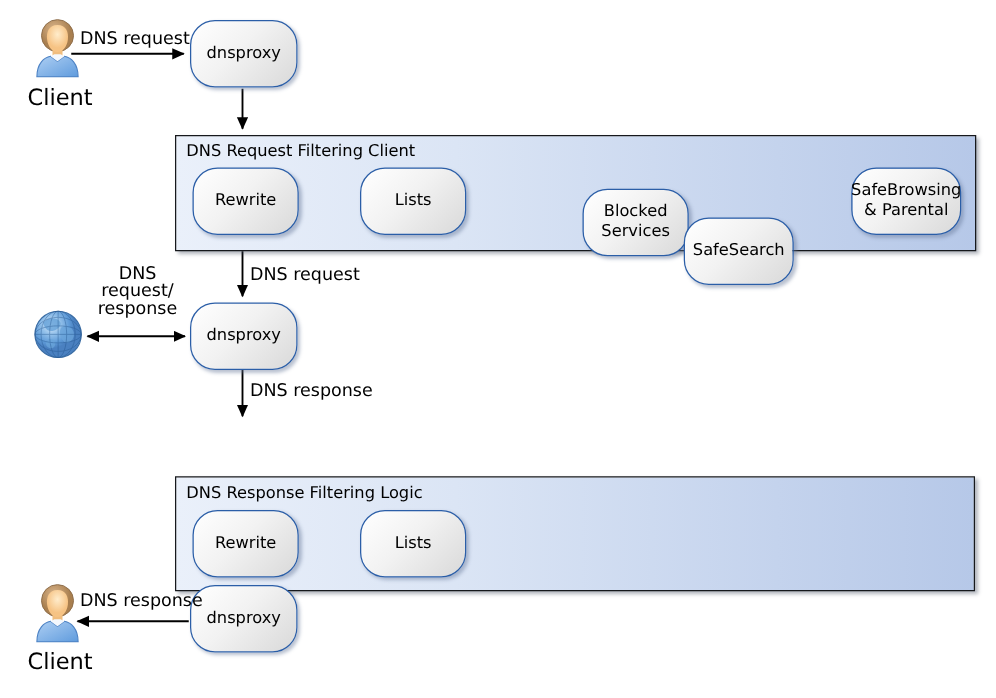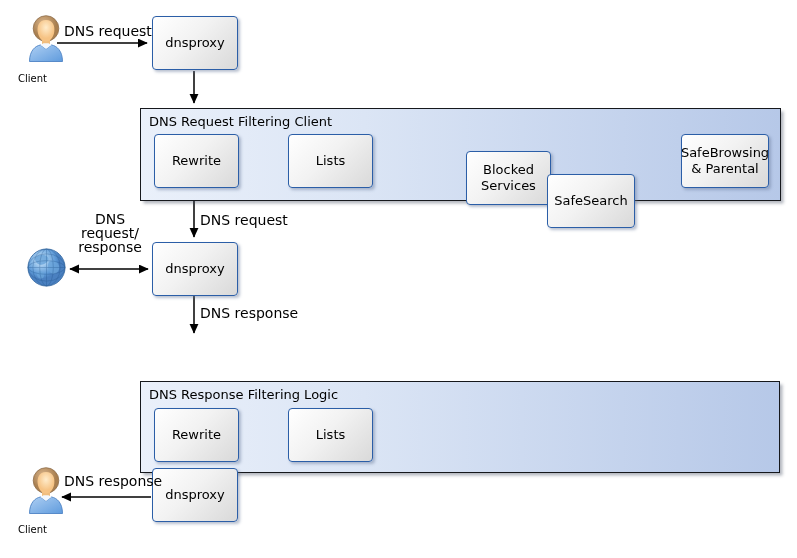--- a/index.html
+++ b/index.html
@@ -5,40 +5,40 @@
   html,body{margin:0;padding:0;background:#ffffff;}
   .canvas{
     position:relative;width:797px;height:558px;background:#ffffff;overflow:hidden;
     font-family:"DejaVu Sans","Liberation Sans",sans-serif;color:#000;
   }
   .edges-layer{position:absolute;left:0;top:0;width:797px;height:558px;pointer-events:none;}
 
   
   .box{
     position:absolute;height:54px;box-sizing:border-box;
-    border:1.6px solid #2b5ea7;border-radius:4px;
+    border:1.6px solid #2b5ea7;border-radius:20px;
     background:linear-gradient(135deg,#ffffff 0%,#f2f2f2 45%,#d9d9d9 100%);
     box-shadow:2px 2px 3px rgba(100,118,150,0.45);
     display:flex;align-items:center;justify-content:center;
     font-size:13px;line-height:16px;text-align:center;
   }
   .box .lbl{white-space:pre-line;}
 
   
   .container{
     position:absolute;box-sizing:border-box;border:1.4px solid #16181c;
     background:linear-gradient(90deg,#eaf0fa 0%,#dbe5f5 35%,#b6c8e8 100%);
     box-shadow:2.5px 2.5px 3px rgba(60,70,90,0.4);
   }
   .container-title{position:absolute;left:8px;top:5px;font-size:13px;white-space:nowrap;}
 
   .edge-label{position:absolute;font-size:14px;line-height:14px;white-space:pre-line;}
   .edge-label.center{text-align:center;}
 
-  .caption{position:absolute;font-size:10px;line-height:14px;text-align:left;white-space:pre-line;}
+  .caption{position:absolute;font-size:18px;line-height:14px;text-align:center;white-space:pre-line;}
 
   .icon{position:absolute;}
   .icon svg{display:block;}
 </style>
 </head>
 <body>
 
 <div class="canvas">
 
   <svg class="edges-layer" width="797" height="558" viewBox="0 0 797 558">

